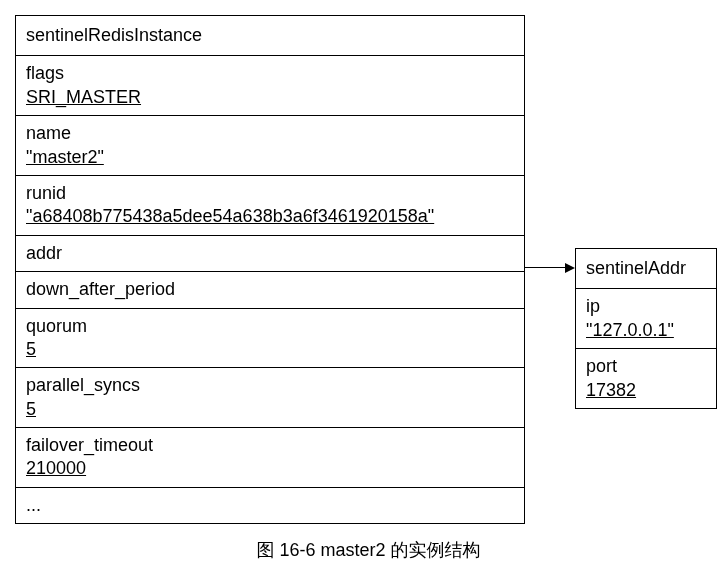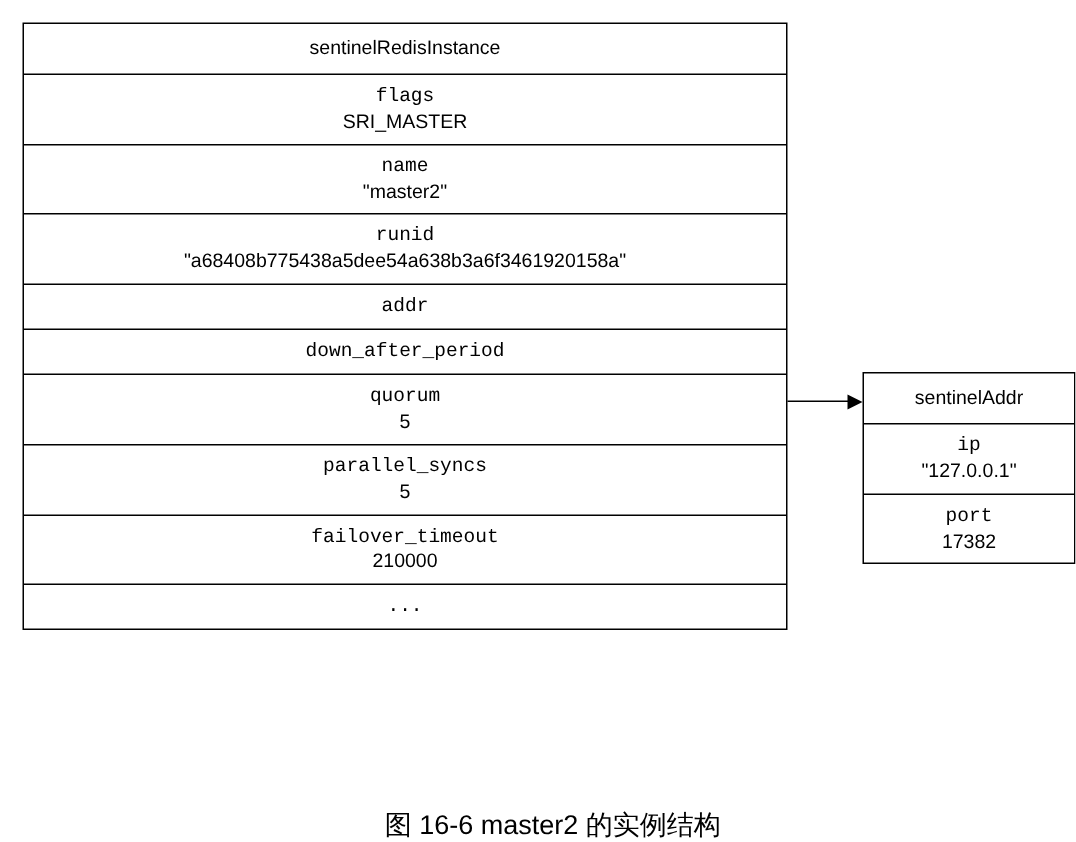--- a/index.html
+++ b/index.html
@@ -23,33 +23,32 @@
     .right-table {
       position: absolute;
       left: 565px;
       top: 238px;
       border: 1px solid #000000;
       width: 140px;
     }
     .cell {
       border-bottom: 1px solid black;
       padding: 6px 10px;
-      text-align: center;
-      font-size: 13px;
+      font-size: 18px;
       line-height: 1.3;
     }
     .cell:last-child {
       border-bottom: none;
     }
     .cell .label {
       display: block;
-      font-family: Liberation Mono, monospace;
     }
     .cell .value {
       display: block;
+      text-decoration: underline;
     }
     .header-cell {
       padding: 8px 10px;
     }
     .arrow {
       position: absolute;
       left: 515px;
       top: 253px;
       width: 50px;
       height: 10px;

